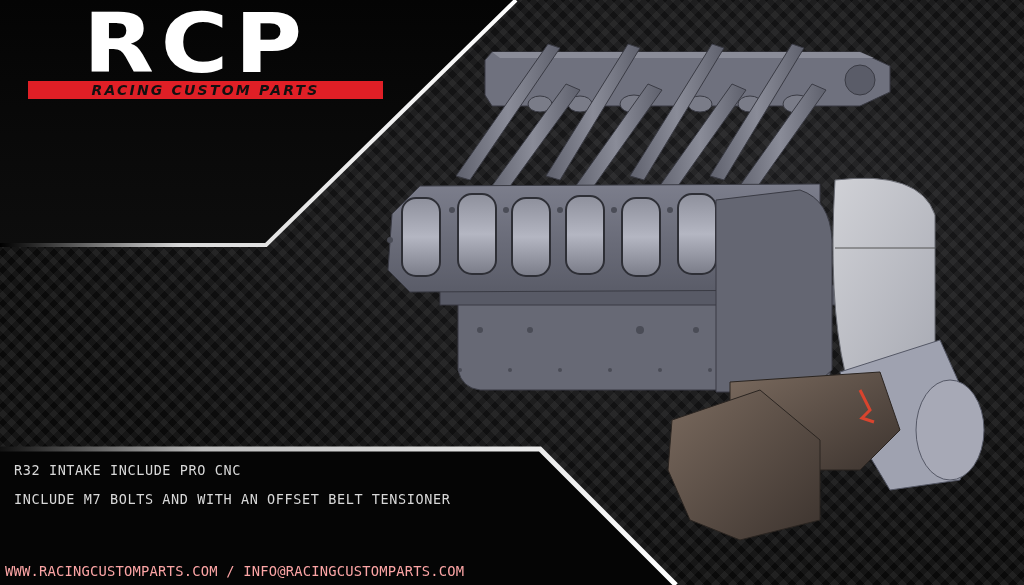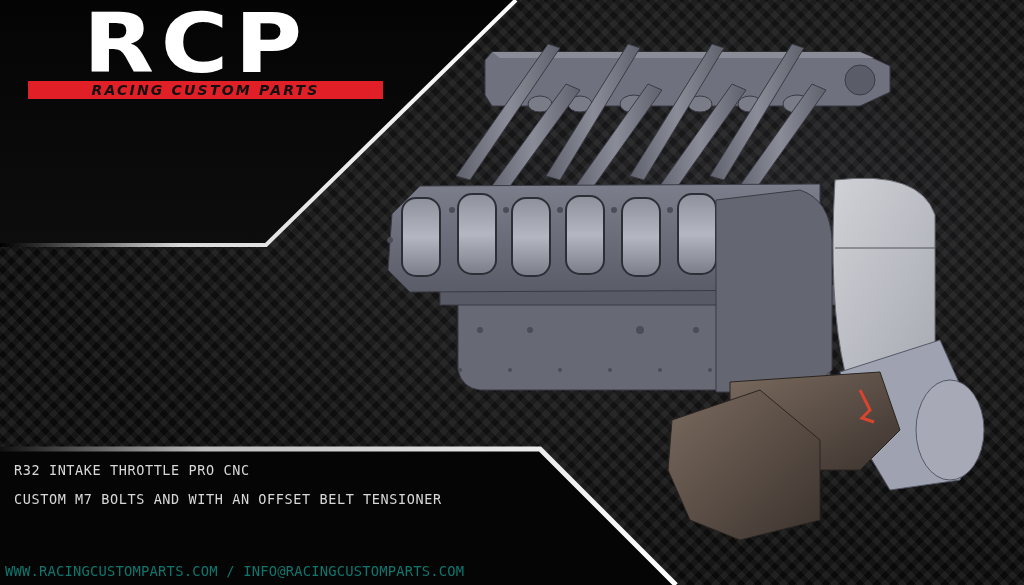--- a/index.html
+++ b/index.html
@@ -27,21 +27,21 @@
     font-family:"DejaVu Sans", sans-serif; font-weight:bold; font-style:italic; font-size:14px;
     color:#111; letter-spacing:2.2px;
   }
   .info { position:absolute; left:14px; top:459px; }
   .info .line {
     font-family:"DejaVu Sans Mono", monospace; font-size:13.5px; color:#d8d8d8; letter-spacing:0.6px;
     height:28.5px; line-height:22px; white-space:nowrap;
   }
   .footer {
     position:absolute; left:5px; top:563px; font-family:"DejaVu Sans Mono", monospace; font-size:13.8px;
-    color:#0f766e; letter-spacing:0.2px; white-space:nowrap;
+    color:#fca5a5; letter-spacing:0.2px; white-space:nowrap;
   }
 </style>
 </head>
 <body>
 
 <div class="carbon"></div>
 
 <svg class="layer" width="1024" height="585" viewBox="0 0 1024 585">
   <defs>
     <linearGradient id="metal" x1="0" y1="0" x2="0" y2="1">
@@ -168,17 +168,17 @@
 </svg>
 
 <div class="logo">
   <div class="rcp-text">RCP</div>
   <div class="red-strip">
     <span>RACING CUSTOM PARTS</span>
   </div>
 </div>
 
 <div class="info">
-  <div class="line">R32 INTAKE THROTTLE PRO CNC</div>
-  <div class="line">CUSTOM M7 BOLTS AND WITH AN OFFSET BELT TENSIONER</div>
+  <div class="line">R32 INTAKE INCLUDE PRO CNC</div>
+  <div class="line">INCLUDE M7 BOLTS AND WITH AN OFFSET BELT TENSIONER</div>
 </div>
 
 <div class="footer">WWW.RACINGCUSTOMPARTS.COM / INFO@RACINGCUSTOMPARTS.COM</div>
 
 </body></html>

